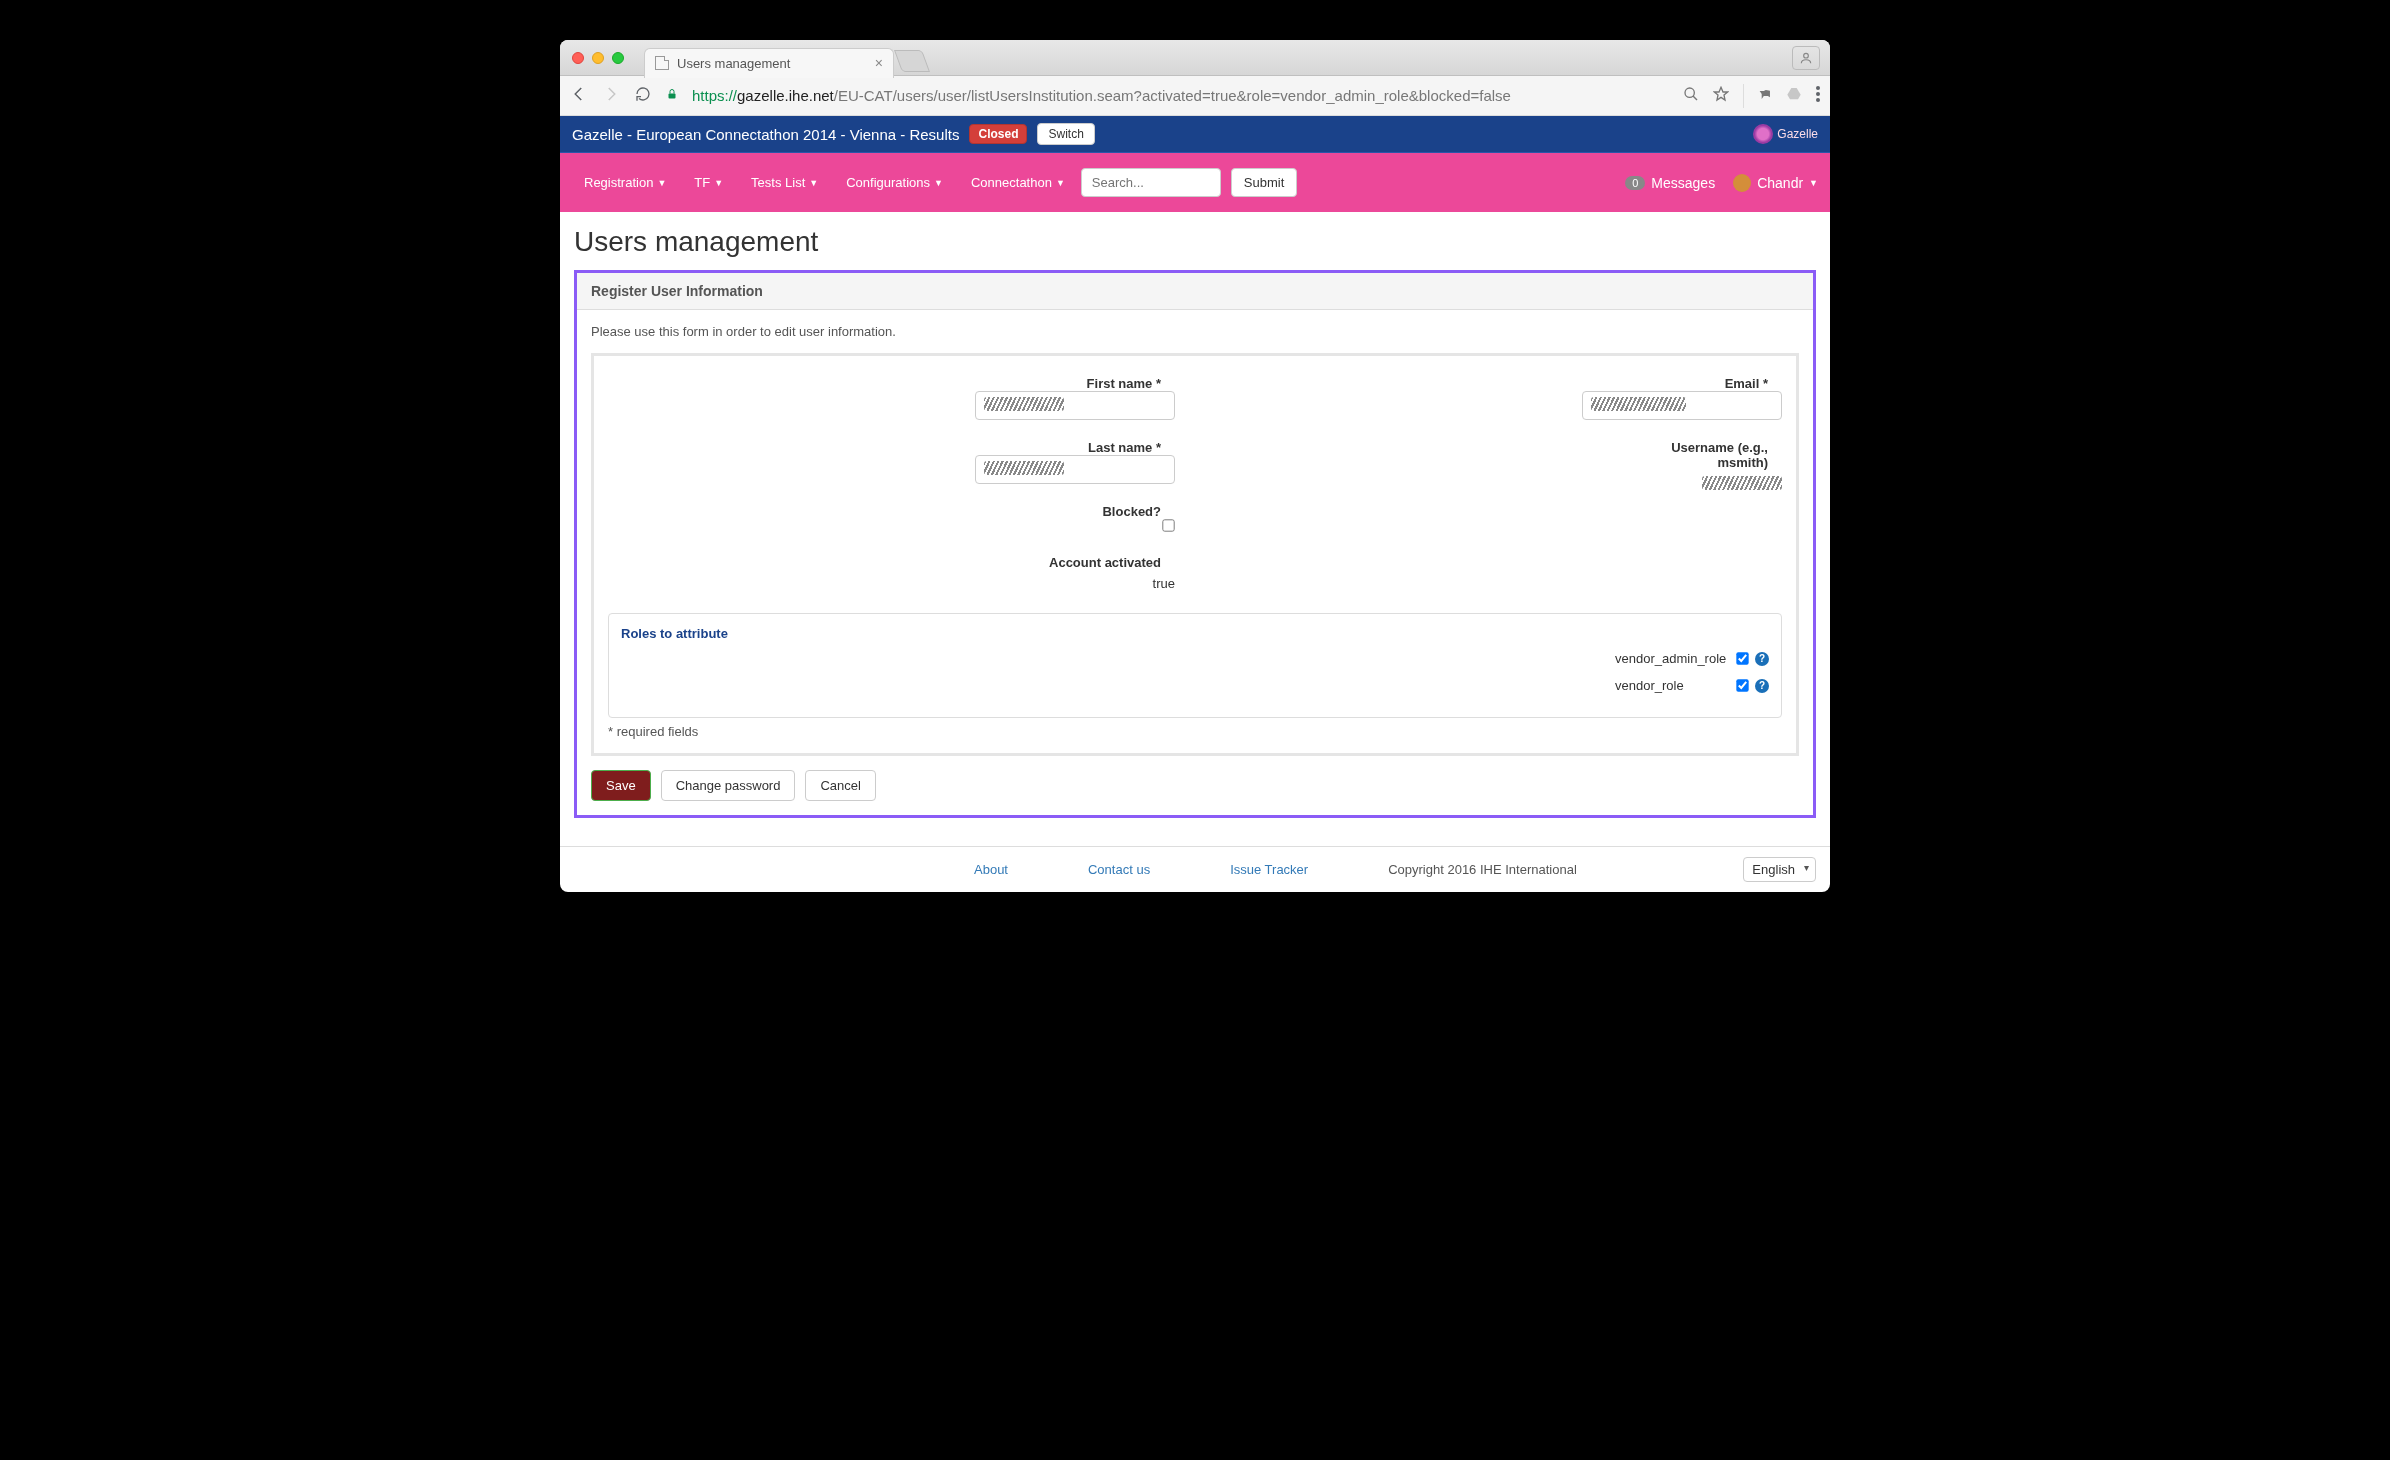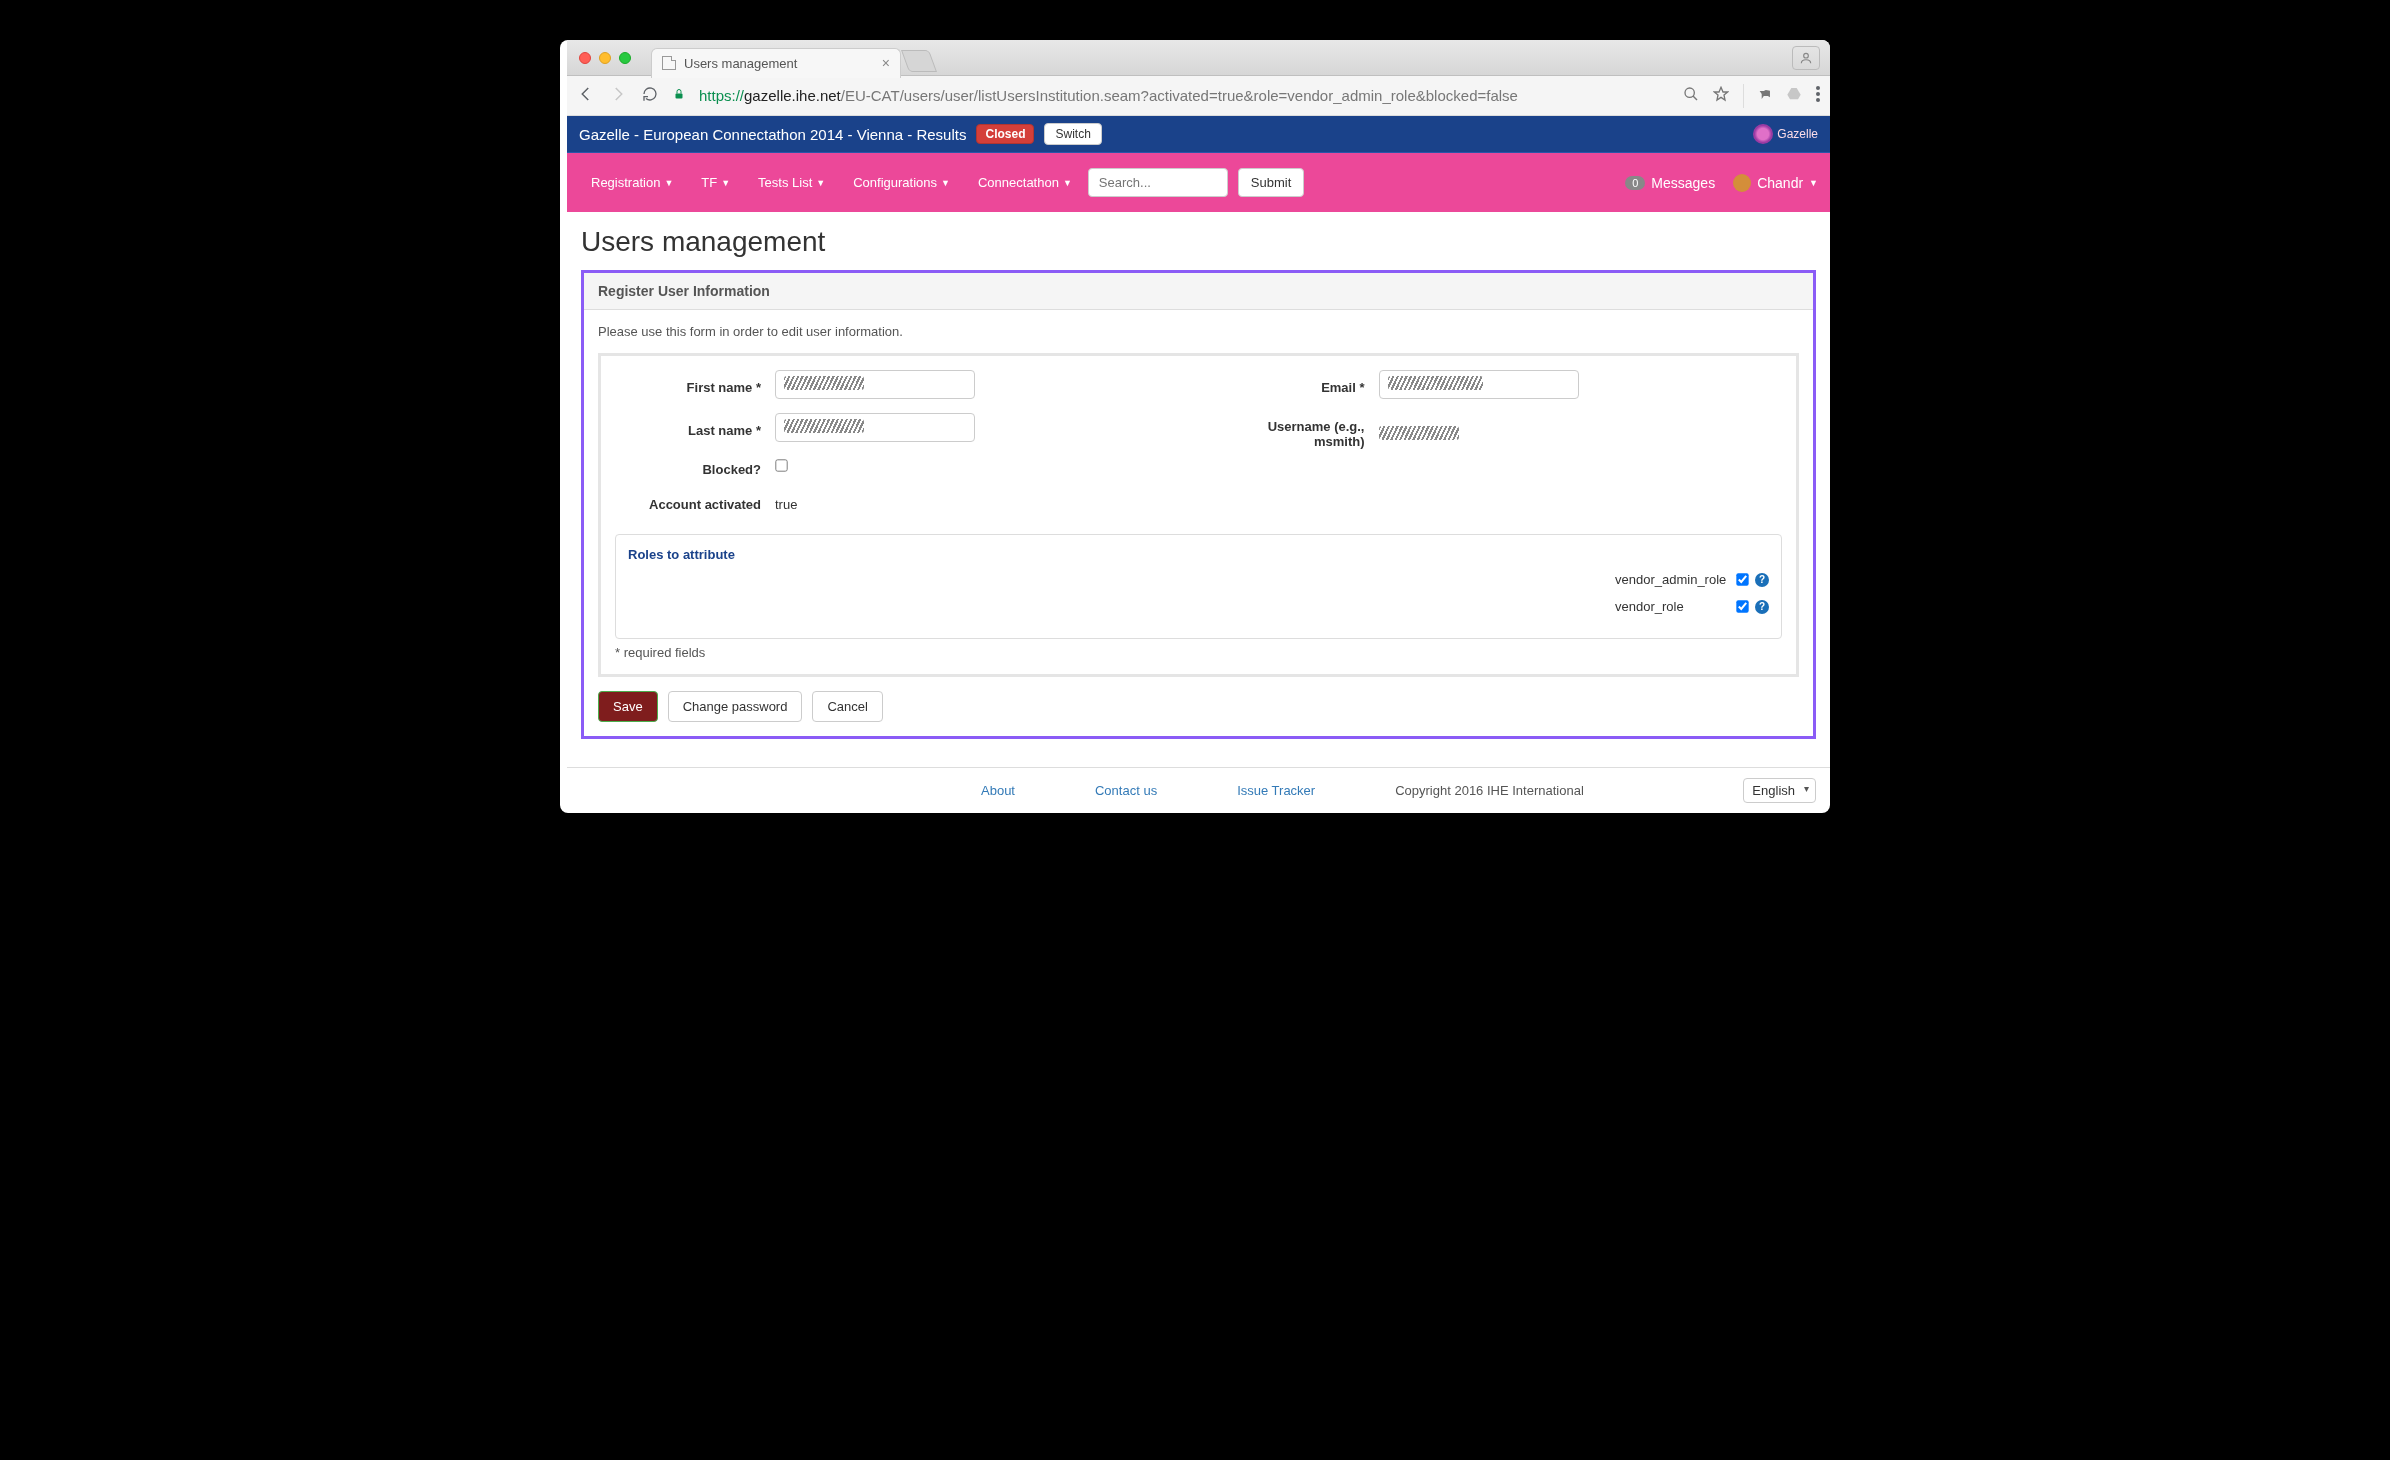--- a/index.html
+++ b/index.html
@@ -13,21 +13,20 @@
     align-items: flex-start;
     justify-content: center;
     padding: 40px 60px;
   }
   .mac-window {
     width: 1270px;
     background: #fff;
     border-radius: 8px;
     overflow: hidden;
     box-shadow: 0 20px 60px rgba(0,0,0,.5);
-    padding-left: 7px;
   }
   
   .titlebar {
     height: 36px;
     background: linear-gradient(#e8e8e8,#d6d6d6);
     display: flex;
     align-items: center;
     border-bottom: 1px solid #bfbfbf;
     position: relative;
   }
@@ -129,21 +128,21 @@
   .avatar{width:18px;height:18px;border-radius:50%;background:#d48e3a;display:inline-block;}
   
   .content{padding:14px;}
   h1.page-title{font-size:28px;font-weight:500;margin-bottom:12px;color:#333;}
   .panel{border:3px solid #8b5cf6;border-radius:0;margin-bottom:14px;}
   .panel-heading{background:#f5f5f5;padding:10px 14px;border-bottom:1px solid #ddd;font-weight:600;color:#555;}
   .panel-body{padding:14px;}
   .helptext{font-size:13px;color:#555;margin-bottom:14px;}
   .form-row{display:flex;gap:40px;}
   .form-col{flex:1;}
-  .field{display:flex;align-items:center;margin-bottom:14px;}
+  .field{display:flex;align-items:flex-end;margin-bottom:14px;flex-direction:column;}
   .field label{width:160px;text-align:right;padding-right:14px;font-size:13px;font-weight:600;padding-top:6px;}
   .field .control{flex:1;}
   .text-input{
     width:200px;border:1px solid #ccc;border-radius:4px;padding:5px 8px;font-size:13px;color:#888;
   }
   .scribble{
     display:inline-block;height:14px;width:80px;
     background:repeating-linear-gradient(115deg,#888 0 2px,transparent 2px 4px);
     border-radius:3px;
   }

